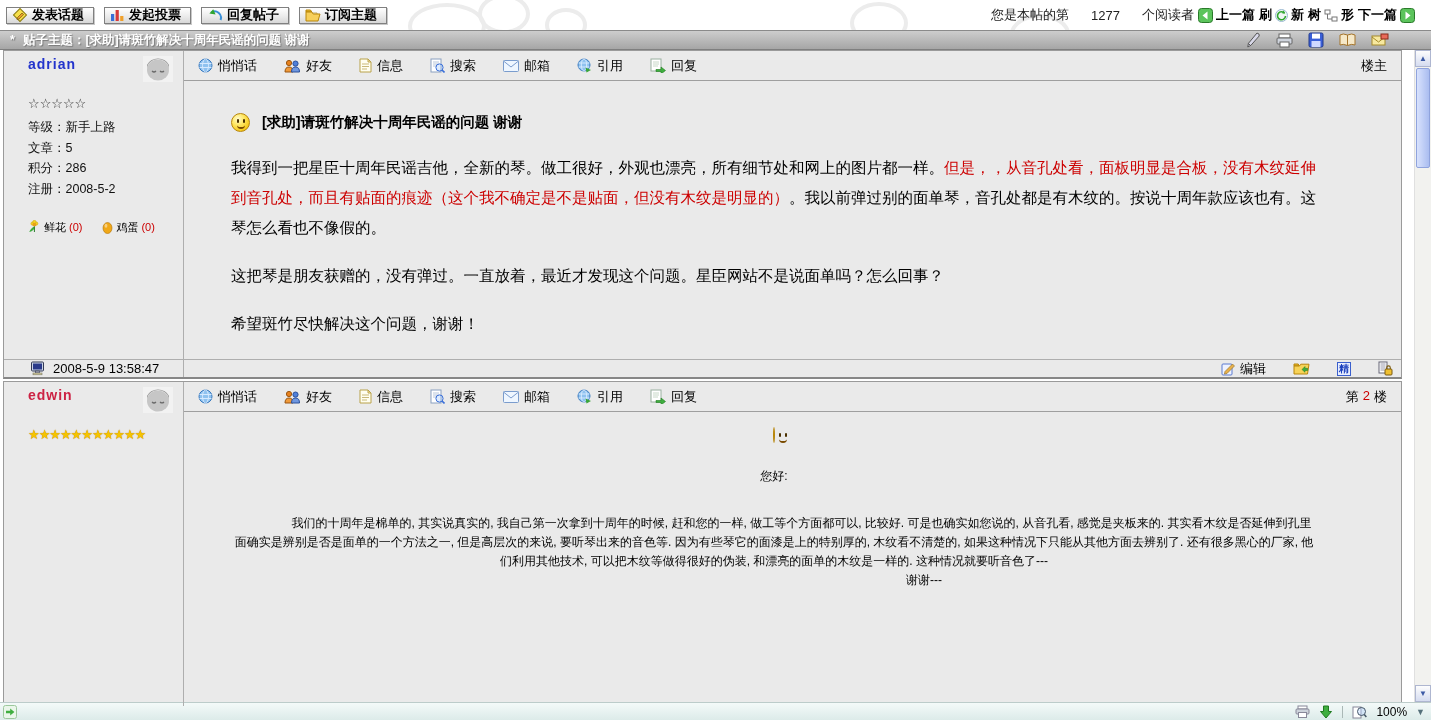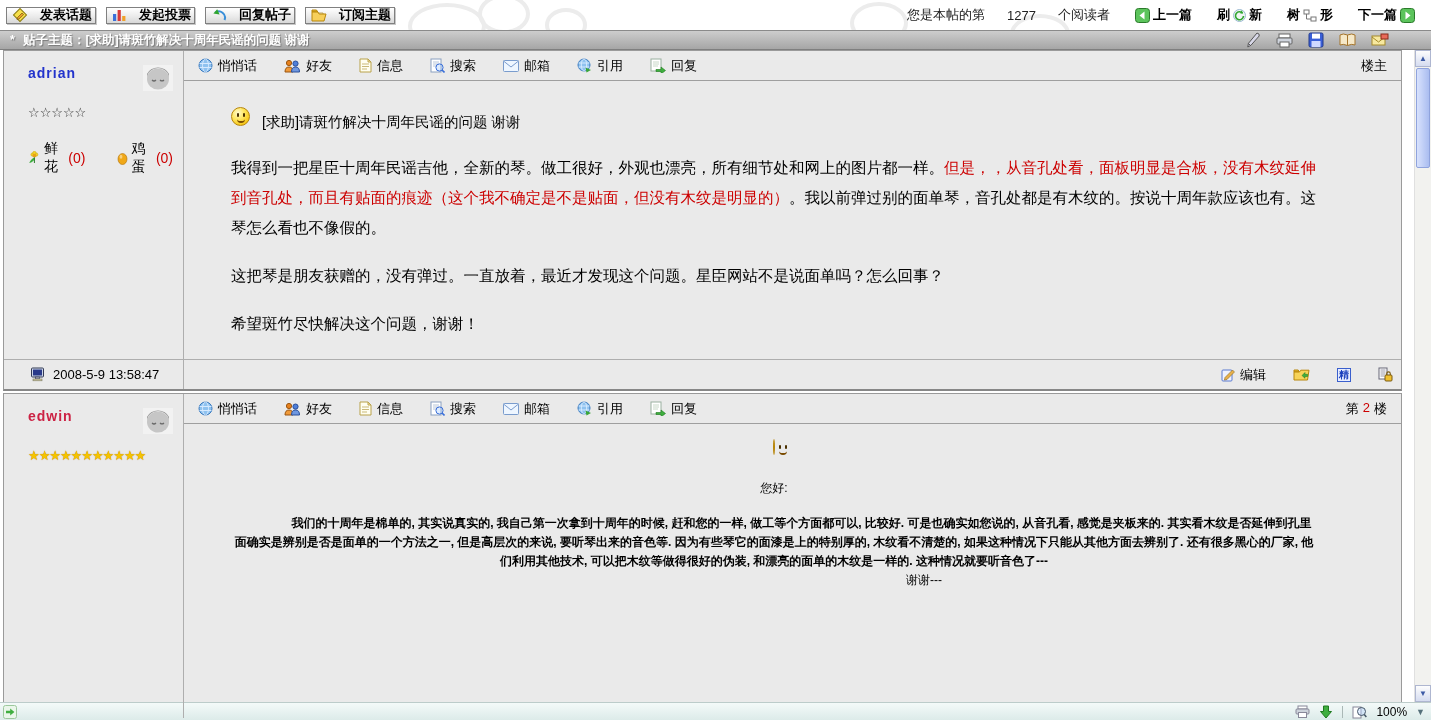--- a/index.html
+++ b/index.html
@@ -11,26 +11,26 @@
   .screen { width:1431px; height:720px; display:flex; flex-direction:column; position:relative; }
 
   
   .top-toolbar {
     height:30px; background:#fff; display:flex; align-items:center;
     padding-left:6px; gap:10px; position:relative; overflow:hidden; flex:0 0 30px;
   }
   .cloud { position:absolute; border:4px solid #ececec; border-radius:50%; pointer-events:none; }
   .tt-btn {
     position:relative; z-index:2;
-    height:17px; display:inline-flex; align-items:center; gap:12px;
-    padding:0 3px 0 5px; background:linear-gradient(#ffffff,#e9e9e9 60%,#d8d8d8);
+    height:17px; display:inline-flex; align-items:center; gap:4px;
+    padding:0 9px 0 5px; background:linear-gradient(#ffffff,#e9e9e9 60%,#d8d8d8);
     border:1px solid #808080; box-shadow:1px 1px 0 #c8c8c8;
     font-size:13px; font-weight:bold; cursor:pointer; white-space:nowrap;
   }
-  .tt-right { margin-left:auto; display:flex; align-items:flex-start; gap:25px; padding-right:16px; z-index:2;
+  .tt-right { margin-left:auto; display:flex; align-items:flex-start; gap:4px; padding-right:16px; z-index:2;
     font-size:13px; font-weight:bold; white-space:nowrap; }
   .reader-info { font-weight:normal; color:#222; display:flex; align-items:center; }
   .reader-count { font-weight:normal; margin:0 22px; }
   .nav-item { display:inline-flex; align-items:center; gap:3px; cursor:pointer; }
 
   
   .title-bar {
     height:20px; flex:0 0 20px; background:linear-gradient(#cdcdcd,#a6a6a6);
     border-top:1px solid #8a8a8a; border-bottom:1px solid #7f7f7f;
     display:flex; align-items:center; padding:0 10px;
@@ -40,55 +40,55 @@
   .tb-icons { margin-left:auto; display:flex; align-items:center; gap:15px; padding-right:32px; }
   .tb-icons svg { cursor:pointer; }
 
   
   .body-row { flex:1; display:flex; min-height:0; }
   .main-col { width:1414px; min-width:0; padding:0 12px 0 3px; }
 
   
   .post { border:1px solid #9a9a9a; border-bottom:2px solid #878787; margin-bottom:2px; background:#eaeaea; }
   .post-main { display:flex; }
-  .user-cell { width:180px; flex:0 0 180px; border-right:1px solid #aeaeae; padding:14px 10px 8px 24px; position:relative; }
+  .user-cell { width:180px; flex:0 0 180px; border-right:1px solid #aeaeae; padding:5px 10px 8px 24px; position:relative; }
   .user-top { display:flex; justify-content:space-between; align-items:flex-start; }
   .uname { font-size:14px; font-weight:bold; letter-spacing:1px; }
   .uname.op { color:#2233cc; }
   .uname.mod { color:#cc2244; }
   .stars { margin-top:14px; font-size:13px; letter-spacing:0px; white-space:nowrap; }
   .stars.hollow { color:#333; }
   .stars.gold { color:#f5c400; text-shadow:0 0 1px #a05a00; letter-spacing:-1px; }
   .uinfo { margin-top:6px; font-size:12.5px; line-height:1.65; color:#111; }
-  .gift-row { margin-top:20px; display:flex; gap:32px; font-size:14px; align-items:center; }
+  .gift-row { margin-top:20px; display:flex; gap:20px; font-size:11px; align-items:center; }
   .gift { display:flex; align-items:center; gap:3px; cursor:pointer; }
   .gift .cnt { color:#cc0000; }
 
   .content-cell { flex:1; display:flex; flex-direction:column; min-width:0; }
   .post-header {
     height:30px; flex:0 0 30px; display:flex; align-items:center; gap:27px;
     padding:0 14px; border-bottom:1px solid #9f9f9f; font-size:13px;
   }
   .tb-item { display:flex; align-items:center; gap:5px; cursor:pointer; white-space:nowrap; }
   .floor { margin-left:auto; display:flex; gap:4px; font-size:13px; }
   .floor .num { color:#cc0000; }
 
   .post-body { padding:14px 84px 20px 47px; }
   .p1-body { min-height:221px; font-size:15.5px; line-height:30px; }
   .p2-body { min-height:294px; font-size:12px; line-height:19px;text-align:center; }
-  .post-title { display:flex; gap:12px; margin-top:12px; font-size:14.5px; font-weight:normal; }
+  .post-title { display:flex; align-items:center; gap:12px; margin-top:12px; font-size:14.5px; font-weight:bold; }
   .p1-para1 { margin-top:16px; }
   .p1-para  { margin-top:18px; }
   .red { color:#cc0000; }
   .greeting { margin-top:22px; }
-  .p2-para1 { margin-top:16px; text-indent:55px;font-weight:bold; }
+  .p2-para1 { margin-top:28px; text-indent:55px; }
   .p2-para2 { margin-top:14px; text-indent:76px; }
   .closing { margin-top:0; padding-left:300px; }
 
-  .post-footer { display:flex; border-top:1px solid #aeaeae; height:30px; align-items:stretch; }
+  .post-footer { display:flex; border-top:1px solid #aeaeae; height:18px; align-items:stretch; }
   .foot-left { width:180px; flex:0 0 180px; border-right:1px solid #aeaeae; display:flex; align-items:center; gap:7px; padding-left:26px; font-size:13px; }
   .foot-right { flex:1; display:flex; justify-content:flex-end; align-items:center; gap:27px; padding-right:8px; font-size:13px; }
   .foot-act { display:flex; align-items:center; gap:4px; cursor:pointer; }
   .jing-badge { width:14px; height:14px; background:#e8eeff; border:1px solid #3a5fcd; color:#1a3fbd;
     font-size:10px; line-height:12px; text-align:center; font-weight:bold; cursor:pointer; }
 
   
   .smiley { width:19px; height:19px; border-radius:50%; flex:0 0 19px; position:relative;
     background:radial-gradient(circle at 35% 30%, #fffad0 0%, #ffe96a 35%, #f7c918 75%, #d89f00 100%);
     border:1px solid #b8860b; }
@@ -267,20 +267,26 @@
               <span>
                   <svg width="30" height="26" viewBox="0 0 30 26">
                     <rect width="30" height="26" fill="#f2f2f2"></rect>
                     <ellipse cx="15" cy="14" rx="11" ry="10.5" fill="#c6c6c6"></ellipse>
                     <path d="M4 13 A11 10 0 0 1 26 13 L26 9 A12 11 0 0 0 4 9 Z" fill="#8f8f8f"></path>
                     <path d="M9 15 q2 2 4 0 M17 15 q2 2 4 0" fill="none" stroke="#6a6a6a" stroke-width="1.2"></path>
                   </svg>
                 </span>
             </div>
             <div class="stars hollow">☆☆☆☆☆</div>
+            <div class="uinfo">
+              <div><span>等级：</span><span>新手上路</span></div>
+              <div><span>文章：</span><span>5</span></div>
+              <div><span>积分：</span><span>286</span></div>
+              <div><span>注册：</span><span>2008-5-2</span></div>
+            </div>
             <div class="gift-row">
               <span class="gift">
                 <span>
                     <svg width="13" height="14" viewBox="0 0 13 14">
                       <circle cx="4.6" cy="3.6" r="1.7" fill="#f5d327" stroke="#c8a000" stroke-width="0.5"></circle>
                       <circle cx="8.2" cy="3.6" r="1.7" fill="#f5d327" stroke="#c8a000" stroke-width="0.5"></circle>
                       <circle cx="6.4" cy="2" r="1.7" fill="#f5d327" stroke="#c8a000" stroke-width="0.5"></circle>
                       <circle cx="6.4" cy="4.6" r="1.9" fill="#e8a018"></circle>
                       <path d="M6.4 6.4 q-3.2 1.2 -5.2 5.6 q4.2-1.2 5.2-3.6" fill="#3fae3f"></path>
                       <path d="M6.4 6.4 v5.6" stroke="#2a7a2a"></path>

